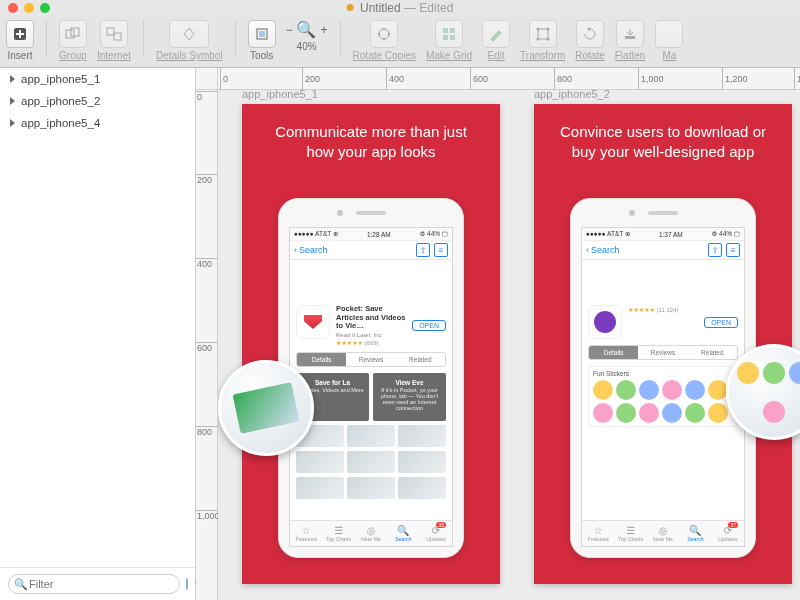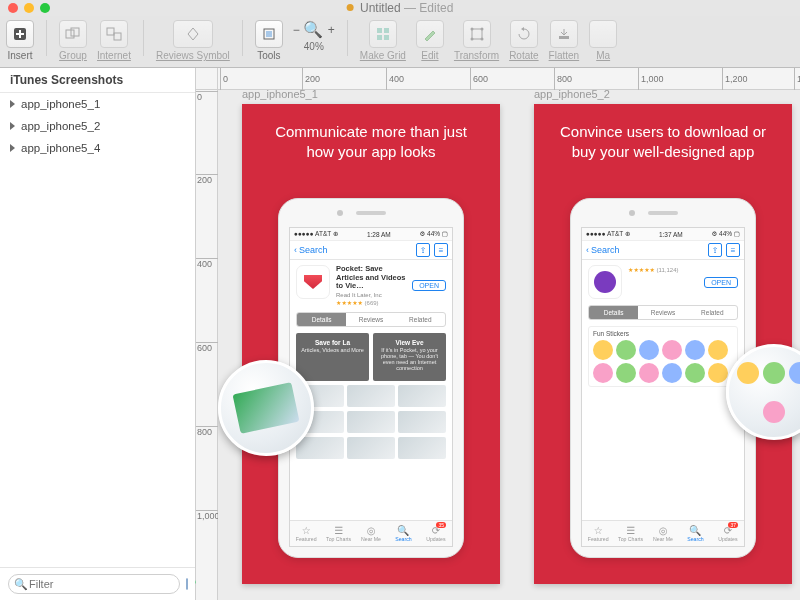--- a/index.html
+++ b/index.html
@@ -48,21 +48,21 @@
   .phone { position:absolute; left:50%; transform:translateX(-50%); width:186px; height:360px; background:#f7f7f7; border:1px solid #ddd; border-radius:20px; top:94px; box-shadow:0 2px 8px rgba(0,0,0,0.15);}
   .phone .speaker { position:absolute; top:12px; left:50%; transform:translateX(-50%); width:30px; height:4px; background:#d0d0d0; border-radius:3px;}
   .phone .camera { position:absolute; top:11px; left:58px; width:6px; height:6px; background:#c8c8c8; border-radius:50%;}
   .screen { position:absolute; top:28px; left:10px; right:10px; bottom:10px; background:#fff; border:1px solid #d6d6d6; overflow:hidden;}
   .statusbar { height:12px; background:#fafafa; display:flex; justify-content:space-between; align-items:center; padding:0 4px; font-size:6.5px; color:#333;}
   .navrow { height:20px; border-top:1px solid #eee; border-bottom:1px solid #e5e5e5; display:flex; align-items:center; padding:0 4px; font-size:9px; color:#1f83f0;}
   .navrow .back { margin-right:2px; }
   .navrow .spacer { flex:1; }
   .navrow .iconbtn { width:14px; height:14px; border:1px solid #1f83f0; border-radius:2px; display:flex; align-items:center; justify-content:center; font-size:8px; margin-left:4px;}
   .content { padding:5px 6px; font-size:7px; color:#333;}
-  .approw { display:flex; gap:6px; }
+  .approw { display:flex; gap:6px;margin-top:40px; }
   .appicon { width:34px; height:34px; border-radius:7px; background:#fff; border:1px solid #eee; display:flex; align-items:center; justify-content:center;}
   .pocket-shape { width:18px; height:14px; background:linear-gradient(#f14c57,#d32a3e); clip-path: polygon(0 0,100% 0,100% 45%,50% 100%,0 45%);}
   .appmeta { flex:1; }
   .appmeta .t1 { font-size:7.5px; font-weight:600; line-height:1.15;}
   .appmeta .t2 { font-size:6px; color:#888; margin-top:1px;}
   .stars { color:#f5a623; font-size:6px; margin-top:1px;}
   .openbtn { border:1px solid #1f83f0; color:#1f83f0; font-size:7px; padding:1px 6px; border-radius:3px; align-self:center;}
   .segrow { display:flex; margin-top:6px; border:1px solid #d8d8d8; border-radius:3px; overflow:hidden; font-size:6.5px;}
   .segrow div { flex:1; text-align:center; padding:3px 0; color:#777;}
   .segrow div.active { background:#8a8a8a; color:#fff;}
@@ -136,21 +136,21 @@
       </div>
     <span class="tb-label">Internet</span>
   </div>
   <div class="tb-sep"></div>
   <div class="tb-group ghost">
     <div class="tb-icon wide">
         <svg width="18" height="14">
           <path d="M9 1 L14 7 L9 13 L4 7 Z" fill="none" stroke="#777"></path>
         </svg>
       </div>
-    <span class="tb-label">Reviews Symbol</span>
+    <span class="tb-label">Details Symbol</span>
   </div>
   <div class="tb-sep"></div>
   <div class="tb-group">
     <div class="tb-icon">
         <svg width="14" height="14">
           <rect x="2" y="2" width="10" height="10" fill="none" stroke="#666"></rect>
           <rect x="4" y="4" width="6" height="6" fill="#a8c8e8"></rect>
         </svg>
       </div>
     <span class="tb-label">Tools</span>
@@ -159,20 +159,32 @@
     <div class="zoom-row">
       <span style="font-size:12px;color:#666;">−</span>
       <span style="font-size:16px;">🔍</span>
       <span style="font-size:12px;color:#666;">+</span>
     </div>
     <span class="tb-label">40%</span>
   </div>
   <div class="tb-sep"></div>
   <div class="tb-group ghost">
     <div class="tb-icon">
+        <svg width="16" height="14">
+          <circle cx="8" cy="7" r="5" fill="none" stroke="#777"></circle>
+          <circle cx="8" cy="2" r="1.2" fill="#777"></circle>
+          <circle cx="13" cy="7" r="1.2" fill="#777"></circle>
+          <circle cx="8" cy="12" r="1.2" fill="#777"></circle>
+          <circle cx="3" cy="7" r="1.2" fill="#777"></circle>
+        </svg>
+      </div>
+    <span class="tb-label">Rotate Copies</span>
+  </div>
+  <div class="tb-group ghost">
+    <div class="tb-icon">
         <svg width="14" height="14">
           <rect x="1" y="1" width="5" height="5" fill="#8cb"></rect>
           <rect x="8" y="1" width="5" height="5" fill="#8cb"></rect>
           <rect x="1" y="8" width="5" height="5" fill="#8cb"></rect>
           <rect x="8" y="8" width="5" height="5" fill="#8cb"></rect>
         </svg>
       </div>
     <span class="tb-label">Make Grid</span>
   </div>
   <div class="tb-group ghost">
@@ -215,21 +227,20 @@
   </div>
   <div class="tb-group ghost">
     <div class="tb-icon"></div>
     <span class="tb-label">Ma</span>
   </div>
 </div>
 
 <div class="main">
 
   <div class="sidebar">
-    <div class="sidebar-hd">iTunes Screenshots</div>
     <div class="layer">
         <span class="tri"></span>
         <span>app_iphone5_1</span>
       </div>
     <div class="layer">
         <span class="tri"></span>
         <span>app_iphone5_2</span>
       </div>
     <div class="layer">
         <span class="tri"></span>

